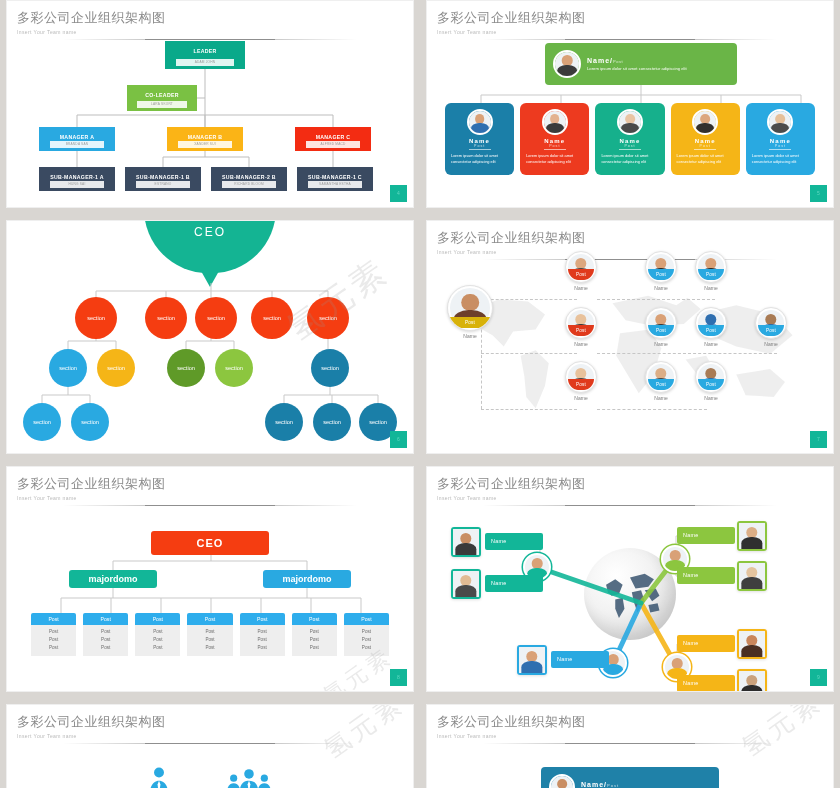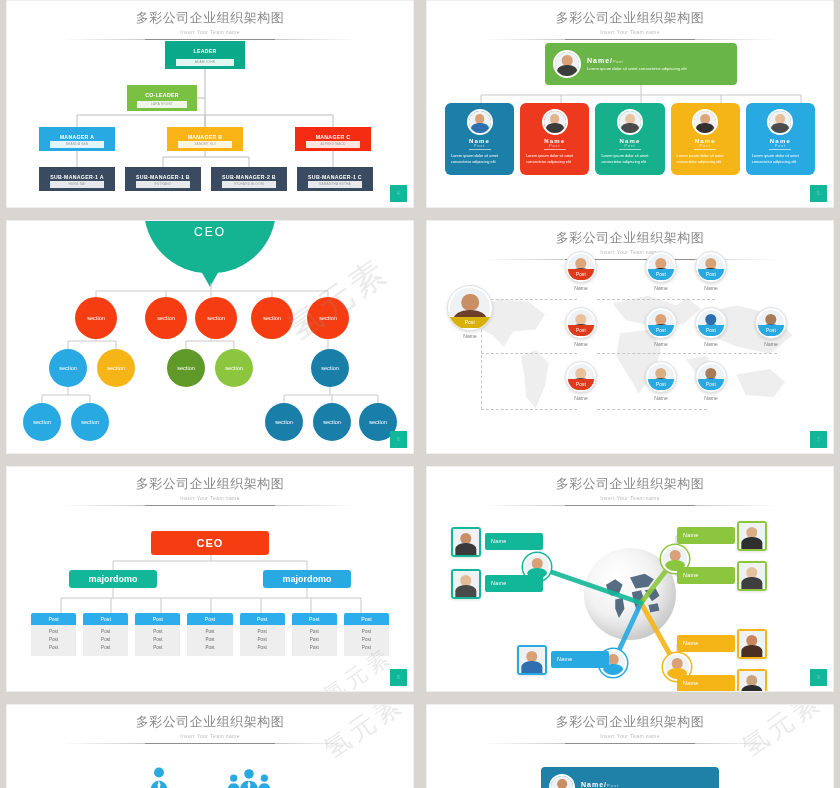--- a/index.html
+++ b/index.html
@@ -20,21 +20,21 @@
   }
   .slide{
     position:relative;
     background:#ffffff;
     overflow:hidden;
     border:1px solid #efefef;
   }
   .slide-inner{ position:absolute; inset:6px 10px 6px 10px; }
 
   
-  .title-wrap{ text-align:center; padding-top:2px; }
+  .title-wrap{ text-align:left; padding-top:2px; }
   .s-title{
     font-size:13px; color:#8a8a8a; letter-spacing:.5px;
     font-family:"DejaVu Sans", sans-serif; white-space:nowrap;
   }
   .s-sub{ font-size:5px; color:#b9b9b9; letter-spacing:.4px; margin-top:2px; }
   .rule{
     margin:4px auto 0; width:76%; height:1px;
     background:linear-gradient(to right,rgba(200,200,200,0),#c9c9c9 28%,#9b9b9b 50%,#c9c9c9 72%,rgba(200,200,200,0));
     position:relative;
   }

